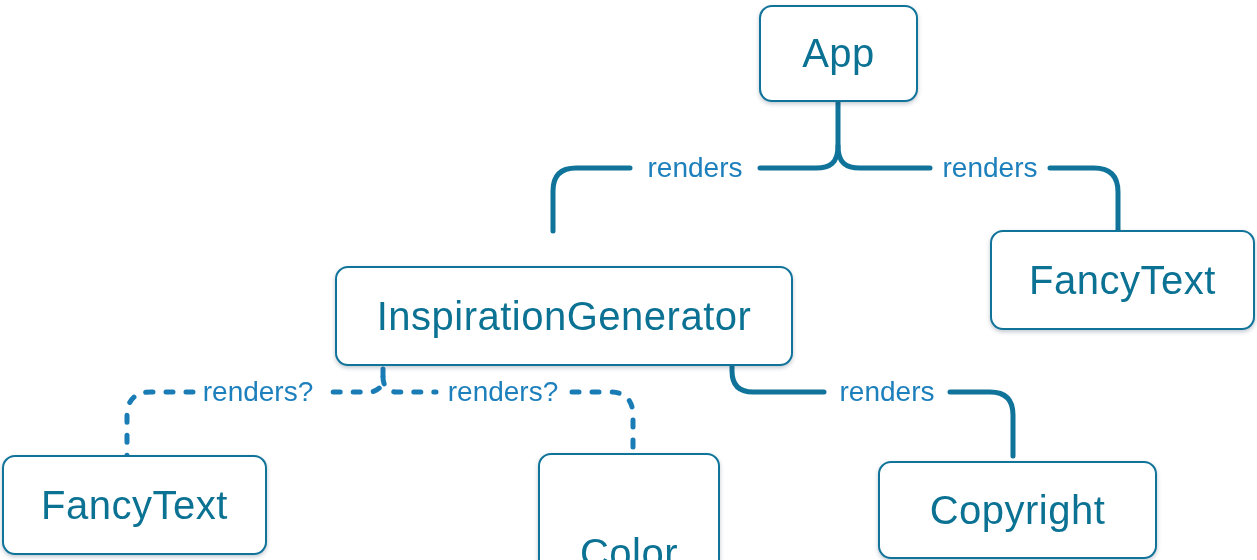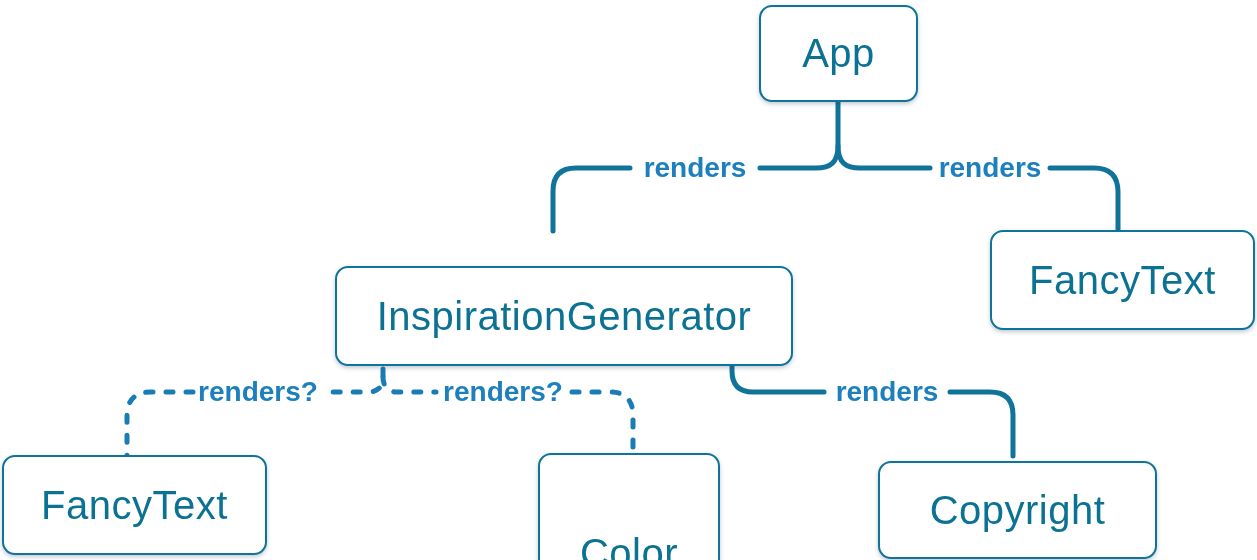--- a/index.html
+++ b/index.html
@@ -51,21 +51,21 @@
   }
   .node-app             { left: 759px;  top: 5px;   width: 159px; height: 97px;  }
   .node-insp-gen        { left: 335px;  top: 230px; width: 458px; height: 100px; margin-top: 36px; }
   .node-fancy-top       { left: 990px;  top: 230px; width: 265px; height: 100px; }
   .node-fancy-bottom    { left: 2px;    top: 455px; width: 265px; height: 100px; }
   .node-color           { left: 538px;  top: 453px; width: 182px; height: 125px; align-items: flex-end; }
   .node-copyright       { left: 878px;  top: 461px; width: 279px; height: 98px;  }
   .edge-label {
     position: absolute;
     transform: translate(-50%, -50%);
-    font-weight: bold;
+    font-weight: normal;
     font-size: 28px;
     color: #1d80bd;
     white-space: nowrap;
   }
   .edge-label-0 { left: 695px; top: 168px; }
   .edge-label-1 { left: 990px; top: 168px; }
   .edge-label-2 { left: 258px; top: 392px; }
   .edge-label-3 { left: 503px; top: 392px; }
   .edge-label-4 { left: 887px; top: 392px; }
 </style>

